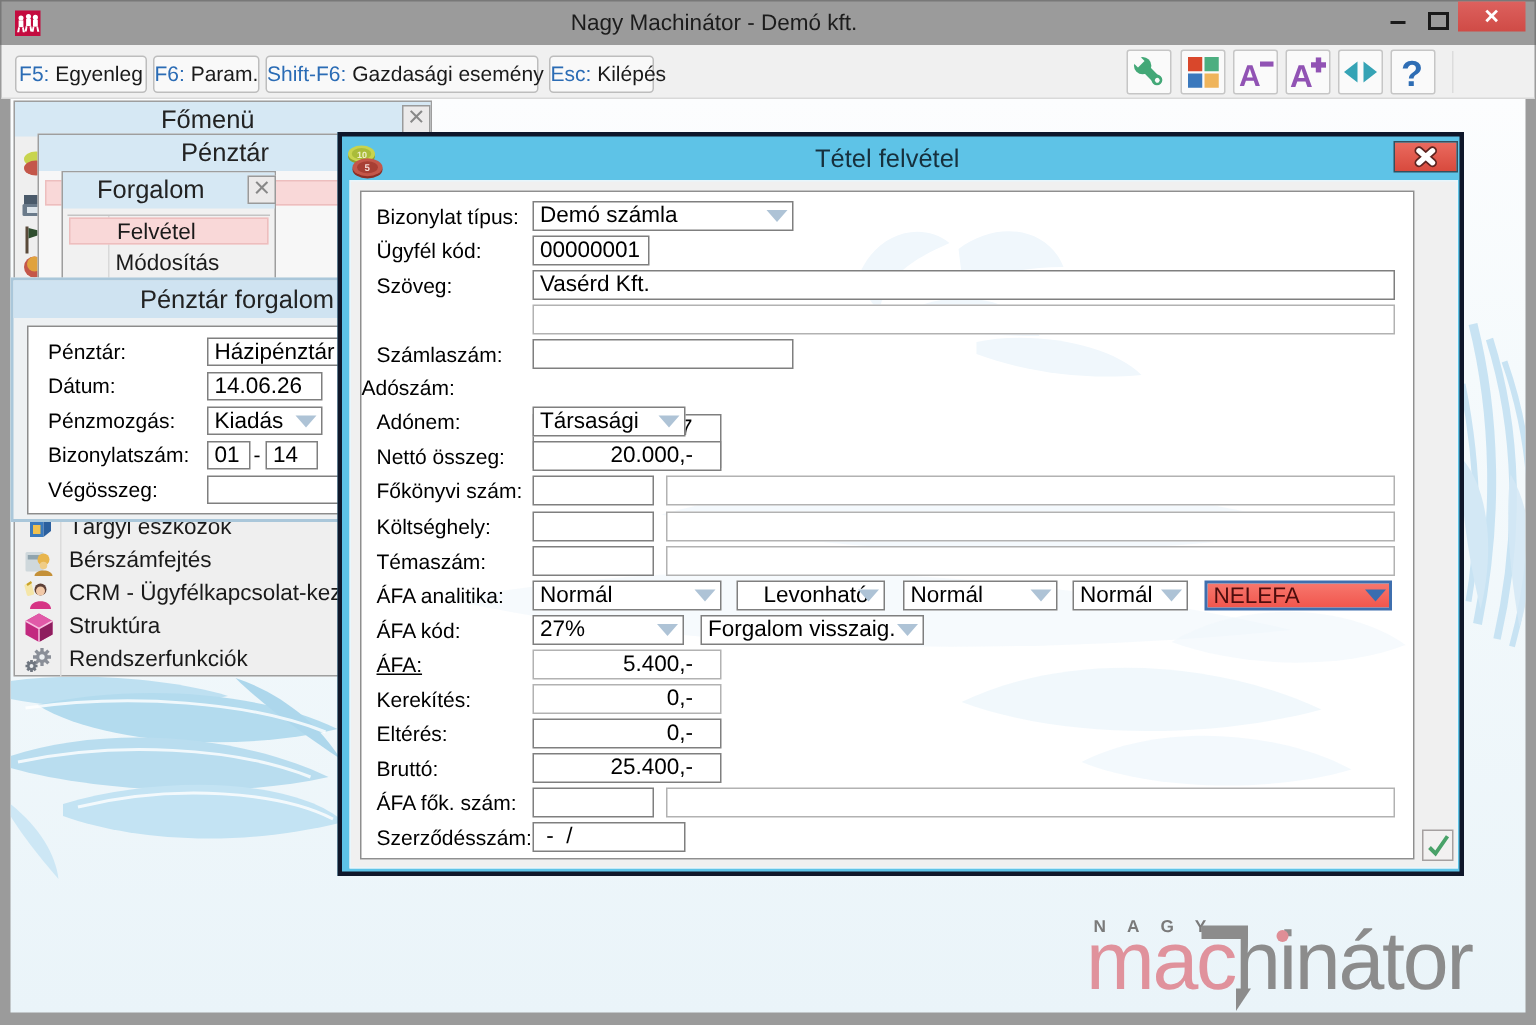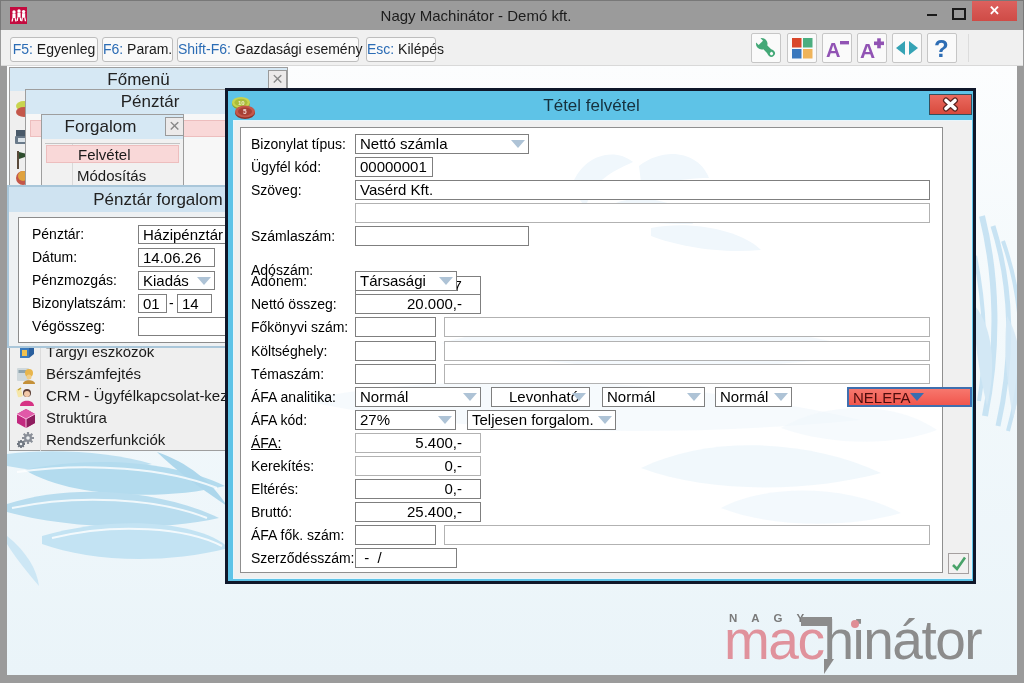--- a/index.html
+++ b/index.html
@@ -45,21 +45,21 @@
 .finp { position:absolute; background:#fff; border:1px solid #7f7f7f; font-size:15px; color:#000; line-height:17px; padding:0 4px; white-space:nowrap; overflow:hidden; }
 .finp.lt { border-color:#b2b2b2; }
 .finp.rt { text-align:right; }
 .darr { position:absolute; width:0; height:0; border-left:7px solid transparent; border-right:7px solid transparent; border-top:8px solid #aec3d6; }
 #dlg { left:225px; top:88px; width:751px; height:496px; border:3px solid #0f172a; background:#5ec3e7; }
 #dlg-title { position:absolute; left:0; top:0; width:100%; height:29px; text-align:center; font-size:17px; color:#16303d; line-height:29px; text-indent:-18px; }
 #dlg-body { position:absolute; left:5px; top:29px; width:739px; height:459px; background:#f0f0f0; border:1px solid #e8f6fc; overflow:hidden; }
 #dlg-panel { position:absolute; left:6px; top:6px; width:703px; height:446px; background:#fff; border:1px solid #8f8f8f; overflow:hidden; }
 #dlg-x { position:absolute; left:701px; top:3px; width:43px; height:21px; background:linear-gradient(#ea6a5f,#d84a3d); border:1px solid #33505e; }
 #dlg-check { position:absolute; left:714px; top:432px; width:21px; height:21px; background:#f2f1f1; border:1px solid #a5a0a0; }
-.nelefa { background:linear-gradient(#f7776d,#f1564d); border:2px solid #3f6fae; color:#4d0d0d;margin-left:44px; }
+.nelefa { background:linear-gradient(#f7776d,#f1564d); border:2px solid #3f6fae; color:#4d0d0d; }
 </style>
 </head>
 <body>
 <div class="abs" id="titlebar"></div>
 <div class="abs" id="titletext">Nagy Machinátor - Demó kft.</div>
 <div class="abs" id="appicon"><svg width="17" height="17" viewBox="0 0 17 17">
       <g fill="#fff">
         <circle cx="4" cy="5" r="1.7"></circle>
         <rect x="2.4" y="6.6" width="3.2" height="4.5"></rect>
         <path d="M2.2 11 L1.4 14.5 L2.8 14.5 L3.3 11.5 Z"></path>
@@ -286,30 +286,30 @@
     <path d="M400 340 C470 306 570 312 640 345 C570 364 470 366 400 340 Z" opacity="0.9"></path>
     <path d="M480 380 C530 354 610 358 660 385 C610 400 530 400 480 380 Z" opacity="0.8"></path>
     <path d="M540 300 C590 270 660 276 696 302 C655 318 590 318 540 300 Z" opacity="0.6"></path>
   </g>
 </svg></div>
     <div id="dlg-check"><svg width="19" height="19" viewBox="0 0 19 19">
           <path d="M4 11 L8 15 L16 3.5" fill="none" stroke="#49a269" stroke-width="2.6"></path>
         </svg></div>
   </div>
   <div class="flab" style="left:23px; top:45px;">Bizonylat típus:</div>
-  <div class="finp" style="left:127px; top:43px; width:174px; height:20px;">Nettó számla</div>
+  <div class="finp" style="left:127px; top:43px; width:174px; height:20px;">Demó számla</div>
   <div class="darr" style="left:283px; top:49px;"></div>
   <div class="flab" style="left:23px; top:68px;">Ügyfél kód:</div>
   <div class="finp" style="left:127px; top:66px; width:78px; height:20px;">00000001</div>
   <div class="flab" style="left:23px; top:91px;">Szöveg:</div>
   <div class="finp" style="left:127px; top:89px; width:575px; height:20px;">Vasérd Kft.</div>
   <div class="finp lt" style="left:127px; top:112px; width:575px; height:20px;"></div>
   <div class="flab" style="left:23px; top:137px;">Számlaszám:</div>
   <div class="finp" style="left:127px; top:135px; width:174px; height:20px;"></div>
-  <div class="flab" style="left:23px; top:159px;margin-top:12px;">Adószám:</div>
+  <div class="flab" style="left:13px; top:159px;">Adószám:</div>
   <div class="finp" style="left:127px; top:157px; width:126px; height:36px;margin-top:28px;">13246987-9-87</div>
   <div class="flab" style="left:23px; top:182px;">Adónem:</div>
   <div class="finp" style="left:127px; top:180px; width:102px; height:20px;">Társasági</div>
   <div class="darr" style="left:211px; top:186px;"></div>
   <div class="flab" style="left:23px; top:205px;">Nettó összeg:</div>
   <div class="finp rt" style="left:127px; top:203px; width:126px; height:20px; padding-right:18px;">20.000,-</div>
   <div class="flab" style="left:23px; top:228px;">Főkönyvi szám:</div>
   <div class="finp" style="left:127px; top:226px; width:81px; height:20px;"></div>
   <div class="finp lt" style="left:216px; top:226px; width:486px; height:20px;"></div>
   <div class="flab" style="left:23px; top:252px;">Költséghely:</div>
@@ -325,21 +325,21 @@
   <div class="darr" style="left:344px; top:302px;"></div>
   <div class="finp" style="left:374px; top:296px; width:103px; height:20px;">Normál</div>
   <div class="darr" style="left:459px; top:302px;"></div>
   <div class="finp" style="left:487px; top:296px; width:77px; height:20px;">Normál</div>
   <div class="darr" style="left:546px; top:302px;"></div>
   <div class="finp nelefa" style="left:575px; top:296px; width:125px; height:20px;">NELEFA</div>
   <div class="darr" style="left:682px; top:302px; border-top-color:#3a6db0;"></div>
   <div class="flab" style="left:23px; top:321px;">ÁFA kód:</div>
   <div class="finp" style="left:127px; top:319px; width:101px; height:20px;">27%</div>
   <div class="darr" style="left:210px; top:325px;"></div>
-  <div class="finp" style="left:239px; top:319px; width:149px; height:20px;">Teljesen forgalom.</div>
+  <div class="finp" style="left:239px; top:319px; width:149px; height:20px;">Forgalom visszaig.</div>
   <div class="darr" style="left:370px; top:325px;"></div>
   <div class="flab" style="left:23px; top:344px;text-decoration:underline;">ÁFA:</div>
   <div class="finp rt lt" style="left:127px; top:342px; width:126px; height:20px; padding-right:18px;">5.400,-</div>
   <div class="flab" style="left:23px; top:367px;">Kerekítés:</div>
   <div class="finp rt lt" style="left:127px; top:365px; width:126px; height:20px; padding-right:18px;">0,-</div>
   <div class="flab" style="left:23px; top:390px;">Eltérés:</div>
   <div class="finp rt" style="left:127px; top:388px; width:126px; height:20px; padding-right:18px;">0,-</div>
   <div class="flab" style="left:23px; top:413px;">Bruttó:</div>
   <div class="finp rt" style="left:127px; top:411px; width:126px; height:20px; padding-right:18px;">25.400,-</div>
   <div class="flab" style="left:23px; top:436px;">ÁFA fők. szám:</div>

